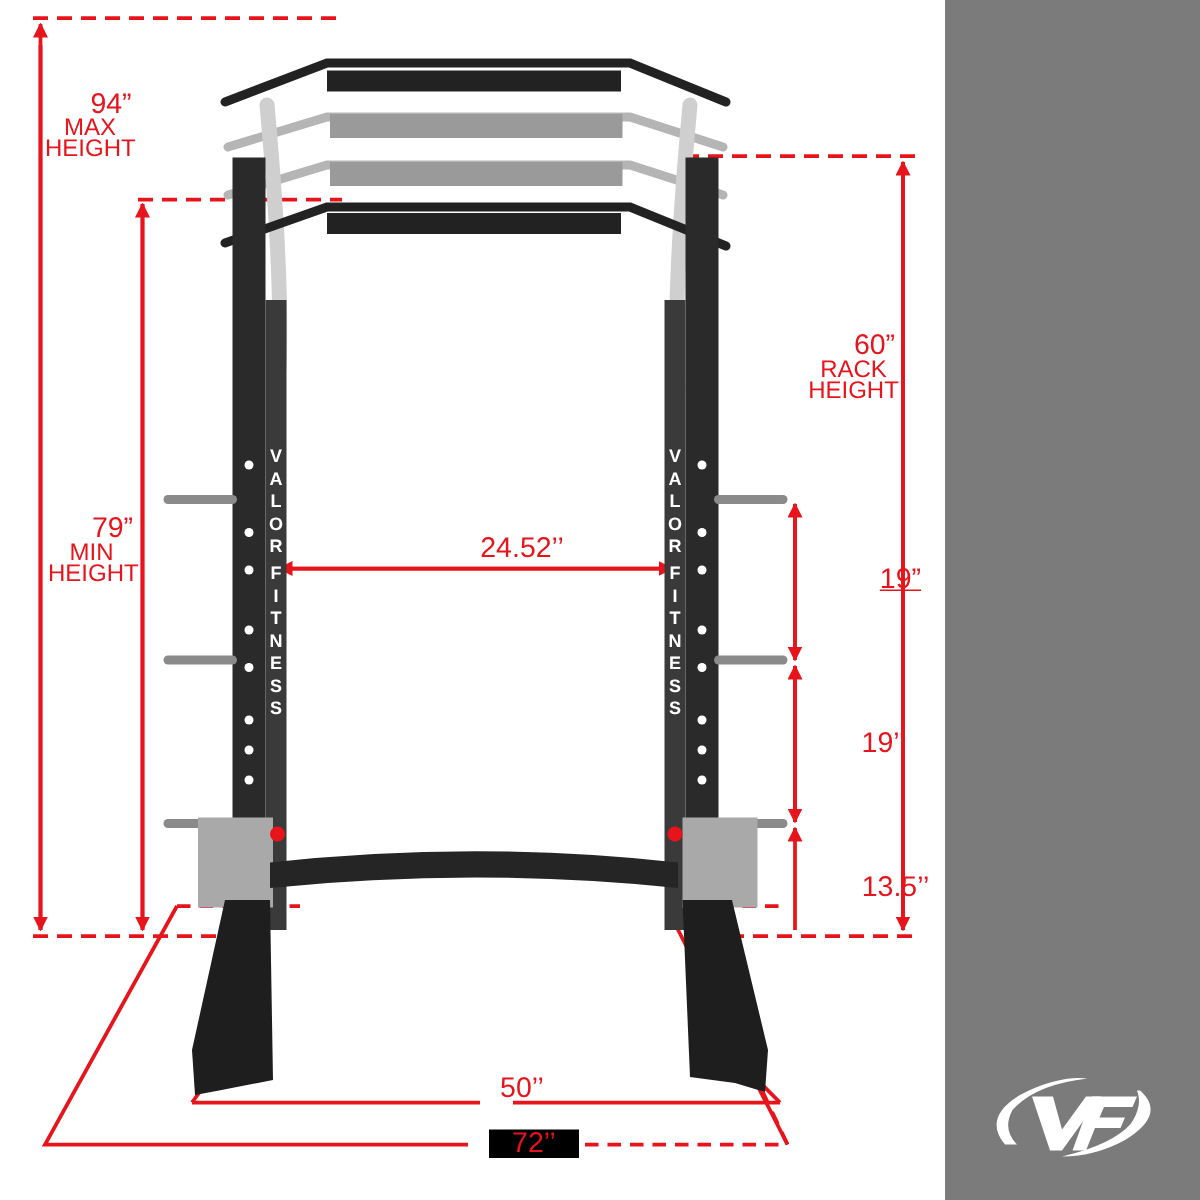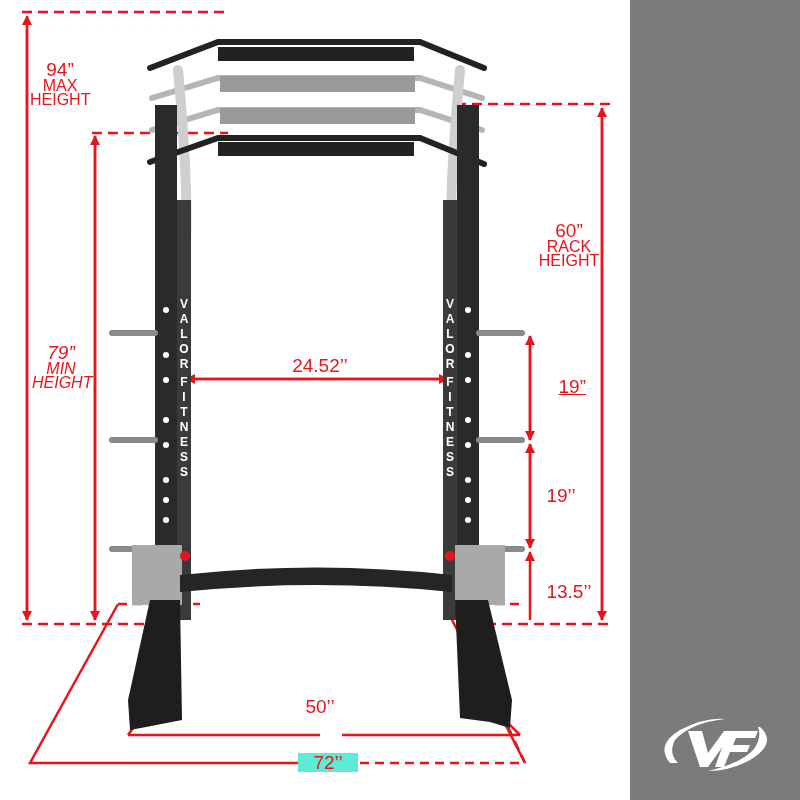--- a/index.html
+++ b/index.html
@@ -1,20 +1,20 @@
 <!DOCTYPE html>
 <html><head>
 <meta charset="utf-8">
 <style>
   html, body { margin:0; padding:0; }
   body { width:800px; height:800px; position:relative; overflow:hidden; background:#fff; font-family:"Liberation Sans", sans-serif; }
   #canvas { position:absolute; left:0; top:0; width:800px; height:800px; }
   .side-panel { position:absolute; left:630px; top:0; width:170px; height:800px; background:#7b7b7b; }
   .lbl { position:absolute; color:#e8141c; text-align:center; line-height:1; }
-  .big { font-size:19px; }
+  .big { font-size:19px;margin-left:28px; }
   .small { font-size:16px; line-height:14px; }
   .logo { position:absolute; left:650px; top:705px; width:130px; height:80px; }
 </style>
 </head>
 <body>
 
 <svg id="canvas" viewBox="0 0 800 800" xmlns="http://www.w3.org/2000/svg">
   <defs>
     <marker id="ah" markerWidth="10" markerHeight="10" refX="9" refY="5" orient="auto-start-reverse" markerUnits="userSpaceOnUse">
       <path d="M0,0 L10,5 L0,10 z" fill="#e8141c"></path>
@@ -132,37 +132,37 @@
 </svg>
 
 <div class="side-panel"></div>
 
 <div class="lbl" style="left:30px;top:60px;width:60px;">
   <div class="big">94”</div>
   <div class="small">MAX</div>
   <div class="small">HEIGHT</div>
 </div>
 
-<div class="lbl" style="left:32px;top:343px;width:58px;font-style:italic;">
+<div class="lbl" style="left:32px;top:343px;width:58px;">
   <div class="big">79”</div>
   <div class="small">MIN</div>
   <div class="small">HEIGHT</div>
 </div>
 
 <div class="lbl" style="left:538px;top:221px;width:62px;">
   <div class="big">60”</div>
   <div class="small">RACK</div>
   <div class="small">HEIGHT</div>
 </div>
 
 <div class="lbl big" style="left:270px;top:356px;width:100px;">24.52’’</div>
 <div class="lbl big" style="left:536px;top:377px;width:50px;text-align:right;text-decoration:underline;">19”</div>
 <div class="lbl big" style="left:536px;top:486px;width:50px;text-align:center;">19’’</div>
 <div class="lbl big" style="left:534px;top:582px;width:70px;text-align:center;">13.5’’</div>
-<div class="lbl big" style="left:290px;top:697px;width:60px;">50’’</div>
-<div class="lbl big" style="left:298px;top:753px;width:60px;background:#5eead4;">72’’</div>
+<div class="lbl big" style="left:290px;top:716px;width:60px;">50’’</div>
+<div class="lbl big" style="left:298px;top:753px;width:60px;background:#000000;">72’’</div>
 
 <svg class="logo" viewBox="0 0 130 80">
   <path d="M20,58 Q5,40 30,25 Q55,12 75,14 Q40,18 25,35 Q18,48 28,58 Z" fill="#fff"></path>
   <path d="M110,22 Q128,38 100,55 Q80,66 58,66 Q92,58 104,44 Q112,32 108,22 Z" fill="#fff"></path>
   <path d="M38,26 L52,26 L58,48 L74,26 L84,26 L58,62 L50,62 Z" fill="#fff"></path>
   <path d="M78,26 L108,26 L105,33 L86,33 L83,40 L100,40 L97,47 L80,47 L74,62 L65,62 Z" fill="#fff"></path>
 </svg>
 
 </body></html>

